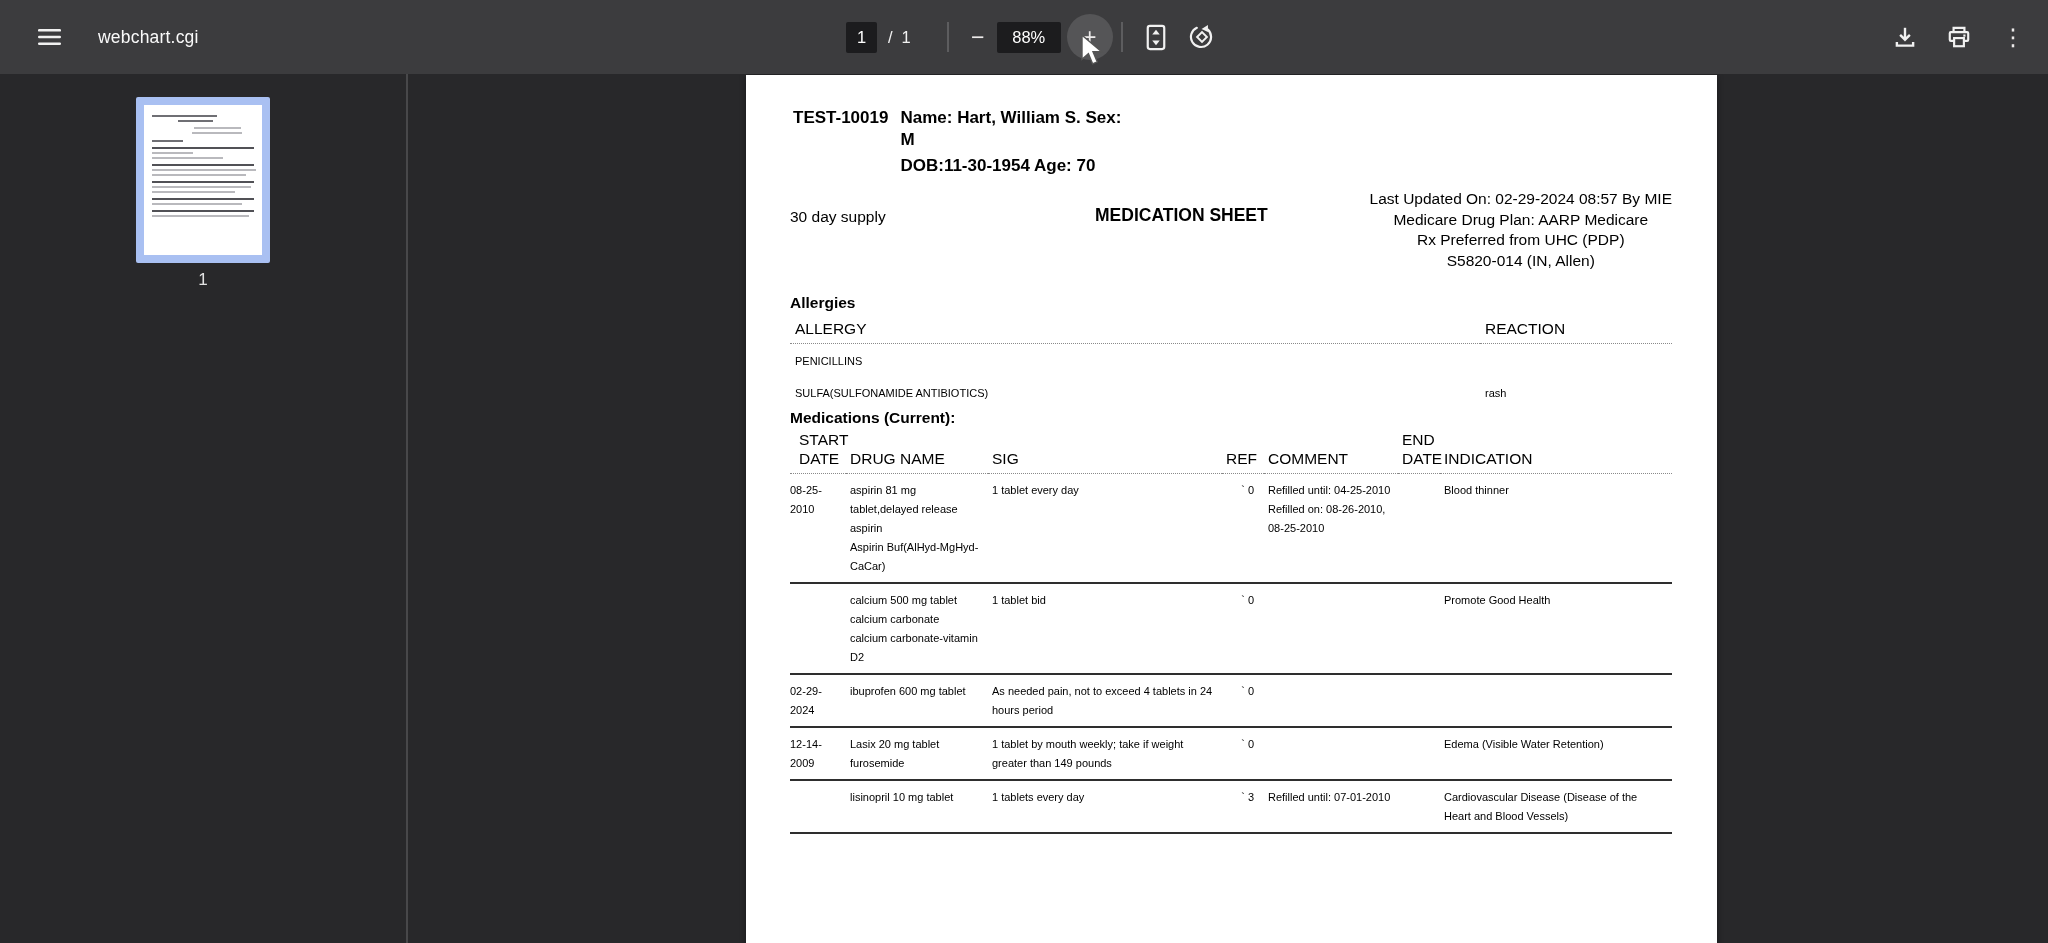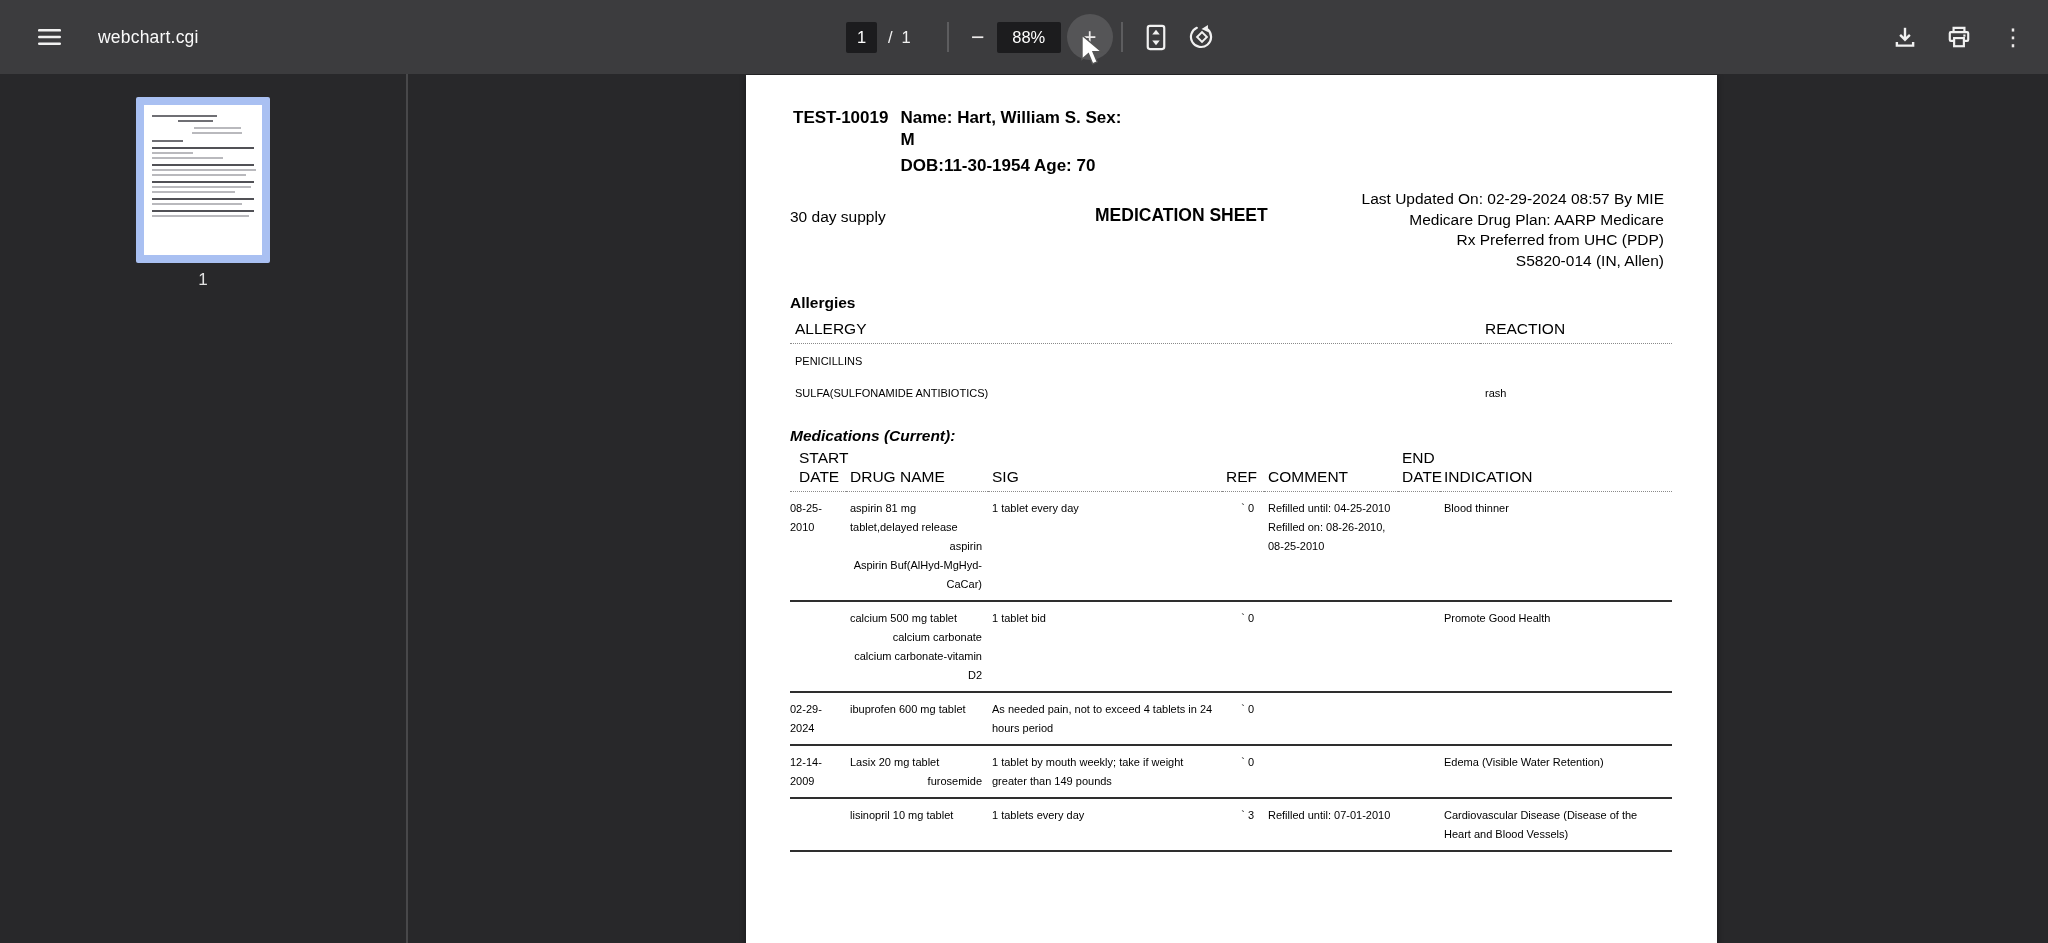--- a/index.html
+++ b/index.html
@@ -44,41 +44,41 @@
   .page-inner { padding:32px 45px 0 44px; }
 
   .patient { display:flex; margin-left:3px; font-weight:bold; font-size:17px; line-height:22px; }
   .pt-id { margin-right:12px; white-space:nowrap; }
   .pt-right { width:228px; }
   .pt-dob { margin-top:4px; }
 
   .header-trio { position:relative; height:92px; margin-top:12px; font-size:15.5px; }
   .supply { position:absolute; left:0; top:18px; }
   .sheet-title { position:absolute; left:305px; top:17px; font-weight:bold; font-size:17.5px; }
-  .updated { position:absolute; right:8px; top:0; text-align:right; line-height:20.5px; }
+  .updated { position:absolute; right:0; top:0; text-align:center; line-height:20.5px; }
 
   .sec-heading { font-weight:bold; font-size:15.5px; }
   table { border-collapse:collapse; width:882px; table-layout:fixed; }
   th { font-weight:normal; text-align:left; font-size:15.5px; vertical-align:bottom;
     white-space:pre-line; padding:0 0 5px 4px; }
   td { vertical-align:top; padding:7px 6px 6px 4px; font-size:11px; }
 
   .allergy-table { margin-top:7px; }
   .allergy-table thead tr { border-bottom:1px dotted #8a8a8a; }
   .allergy-table td { padding:8px 0 5px 5px; }
   .allergy-table th { padding-left:5px; }
 
   .meds-table { margin-top:3px; }
   .meds-table thead tr { border-bottom:1px dotted #8a8a8a; }
   .meds-table tbody tr { border-bottom:2px solid #2e2e2e; }
   .meds-table th:first-child { padding-left:9px; }
   .th-ref, .td-ref { text-align:right; padding-right:10px; }
   .td-start { padding-left:0; }
-  .drug-line.right { text-align:right; }
-  .mt18 { margin-top:18px;font-style:italic; } .mt12 { margin-top:12px; }
+  .drug-line.right { }
+  .mt18 { margin-top:0; } .mt12 { margin-top:12px; }
 
   
   .cursor { position:absolute; left:1080px; top:34px; z-index:60; pointer-events:none; }
 </style>
 </head>
 <body>
 
 <div class="toolbar">
   <div class="tb-left">
     <button class="icon-btn">

